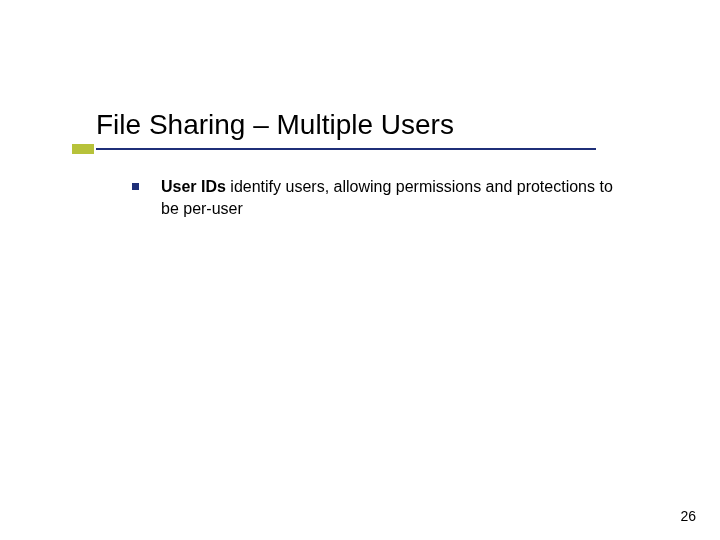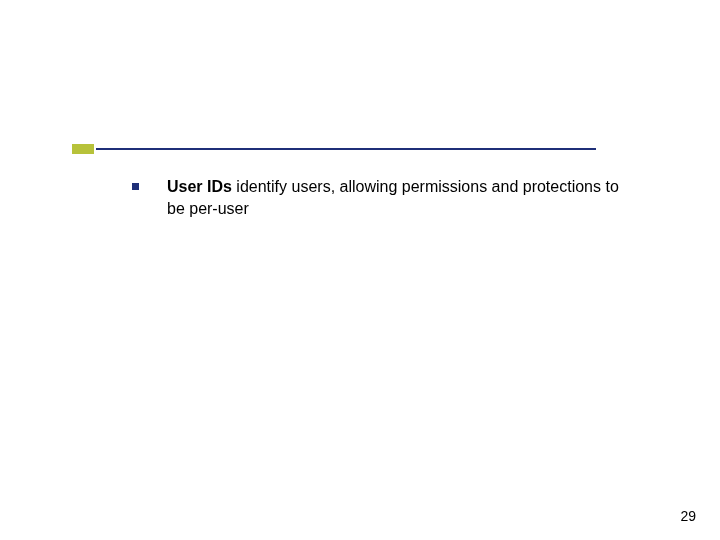--- a/index.html
+++ b/index.html
@@ -51,21 +51,20 @@
   .bullets {
     position: absolute;
     left: 132px;
     top: 176px;
     width: 500px;
   }
   .bullet-item {
     display: flex;
     align-items: flex-start;
     margin-bottom: 24px;
-    gap: 6px;
   }
   .bullet-marker {
     width: 7px;
     height: 7px;
     background: #1f2f78;
     margin-top: 7px;
     margin-right: 22px;
     flex: 0 0 auto;
   }
   .bullet-text {
@@ -85,28 +84,31 @@
     font-family: Arial, sans-serif;
   }
 </style>
 </head>
 <body>
 
 <div class="slide">
 
   <div class="title-accent"></div>
 
+  <div class="title-wrap">
+    <div class="title">File Sharing – Multiple Users</div>
+  </div>
   <div class="title-underline"></div>
 
   <div class="bullets">
 
     <div class="bullet-item">
       <div class="bullet-marker"></div>
       <div class="bullet-text">
         <span class="bold">User IDs</span><span> identify users, allowing permissions and protections to be per-user</span>
       </div>
     </div>
 
 
   </div>
 
-  <div class="page-number">29</div>
+  <div class="page-number">26</div>
 </div>
 
 </body></html>

